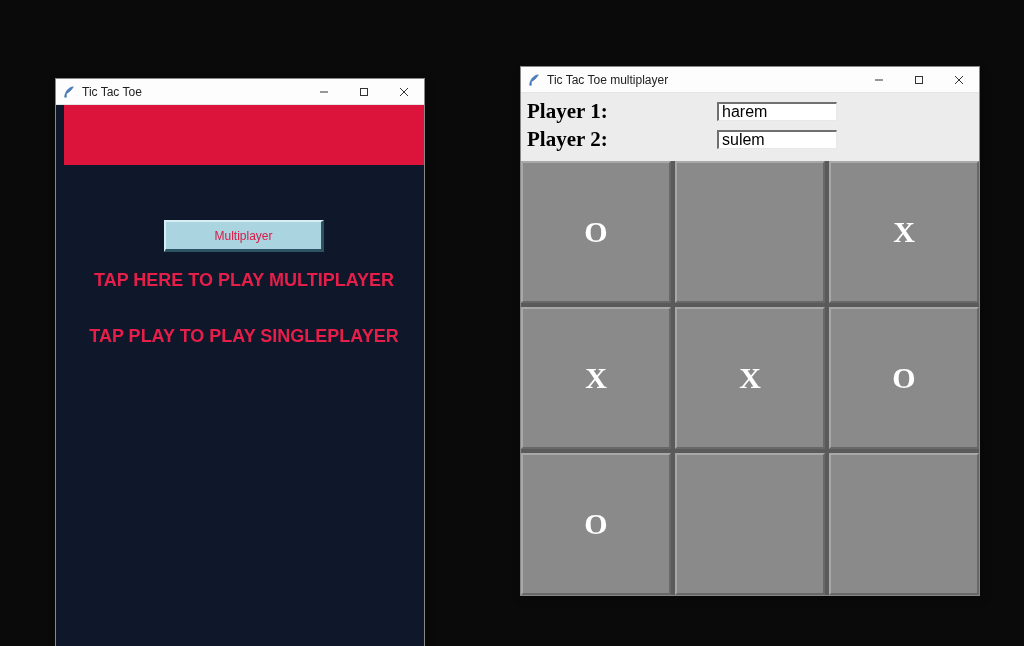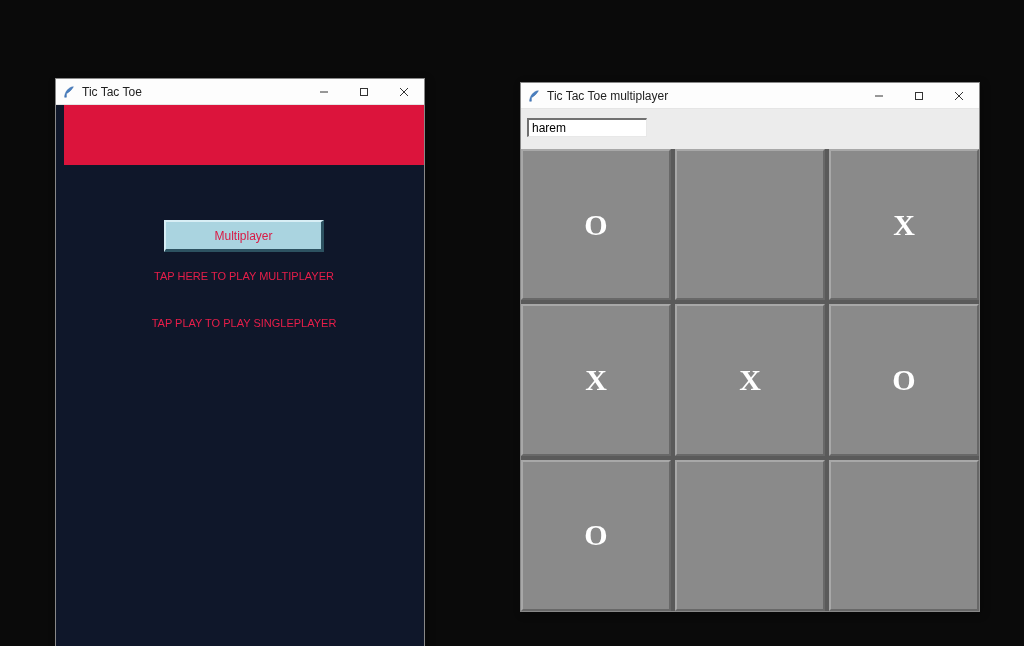--- a/index.html
+++ b/index.html
@@ -27,21 +27,20 @@
     
     .window2 {
       position: absolute;
       left: 520px;
       top: 66px;
       width: 460px;
       height: 530px;
       background: #fff;
       border: 1px solid #888;
       box-shadow: 2px 2px 8px rgba(0,0,0,0.3);
-      margin-top: 16px;
     }
 
     
     .titlebar {
       height: 26px;
       background: #fdfdfd;
       display: flex;
       align-items: center;
       padding-left: 6px;
       font-size: 12px;
@@ -103,22 +102,22 @@
       align-items: center;
       justify-content: center;
       color: #d91a45;
       font-size: 12px;
       font-weight: 500;
       margin-bottom: 18px;
       cursor: pointer;
     }
     .caption-label {
       color: #e81e4a;
-      font-size: 11px;
-      font-weight: 400;
+      font-size: 18px;
+      font-weight: 700;
       margin-bottom: 35px;
     }
 
     
     .w2-body {
       height: calc(100% - 26px);
       display: flex;
       flex-direction: column;
     }
     .player-row-area {
@@ -138,21 +137,21 @@
       width: 190px;
     }
     .player-input {
       background: #fff;
       width: 120px;
       height: 19px;
       border-top: 2px solid #707070;
       border-left: 2px solid #707070;
       border-right: 1px solid #e8e8e8;
       border-bottom: 1px solid #e8e8e8;
-      font-size: 12px;
+      font-size: 16px;
       padding: 0 3px;
       font-family: Arial, sans-serif;
     }
 
     .board {
       flex: 1;
       background: #5a5a5a;
       display: grid;
       grid-template-columns: repeat(3, 1fr);
       grid-template-rows: repeat(3, 1fr);
@@ -238,21 +237,26 @@
         <svg viewBox="0 0 10 10">
             <line x1="1" y1="1" x2="9" y2="9" stroke="#333" stroke-width="1"></line>
             <line x1="9" y1="1" x2="1" y2="9" stroke="#333" stroke-width="1"></line>
           </svg>
       </div>
     </div>
   </div>
   <div class="w2-body">
     <div class="player-row-area">
       <div class="player-row">
+        <span class="player-label">Player 1:</span>
         <input class="player-input" value="harem" style="">
+      </div>
+      <div class="player-row">
+        <span class="player-label">Player 2:</span>
+        <input class="player-input" value="sulem" style="">
       </div>
     </div>
     <div class="board">
       <div class="cell">O</div>
       <div class="cell"></div>
       <div class="cell">X</div>
       <div class="cell">X</div>
       <div class="cell">X</div>
       <div class="cell">O</div>
       <div class="cell">O</div>

